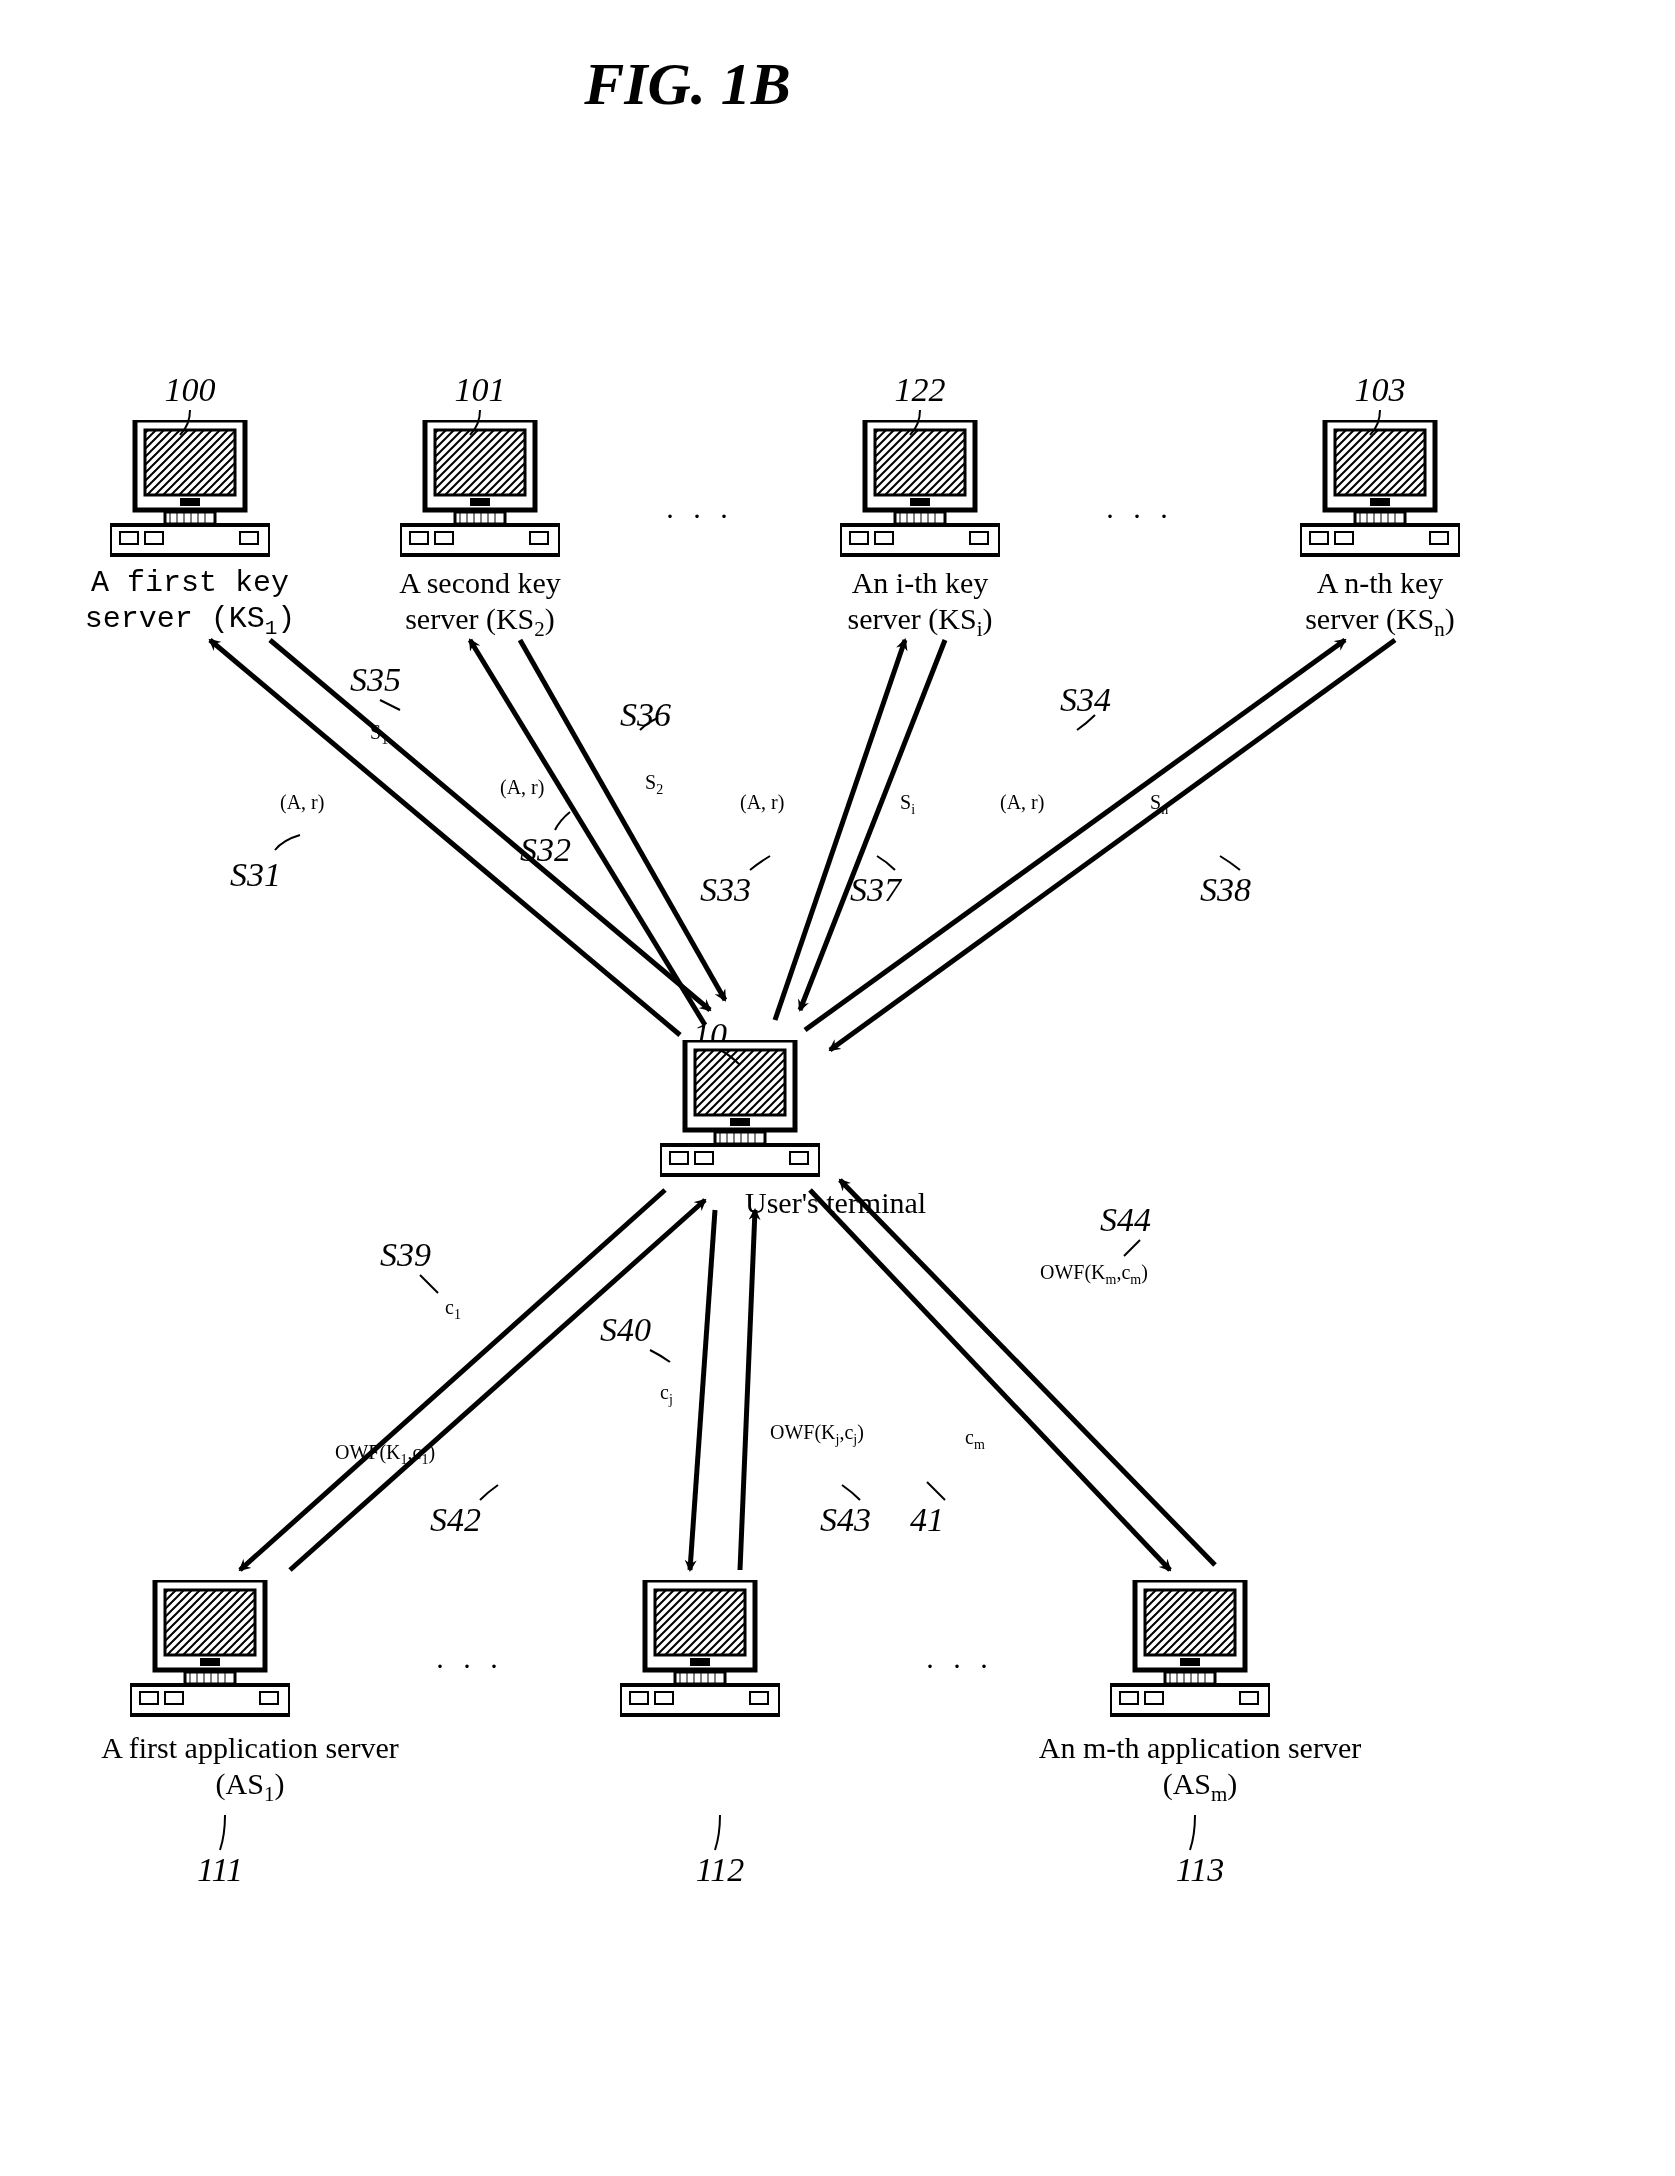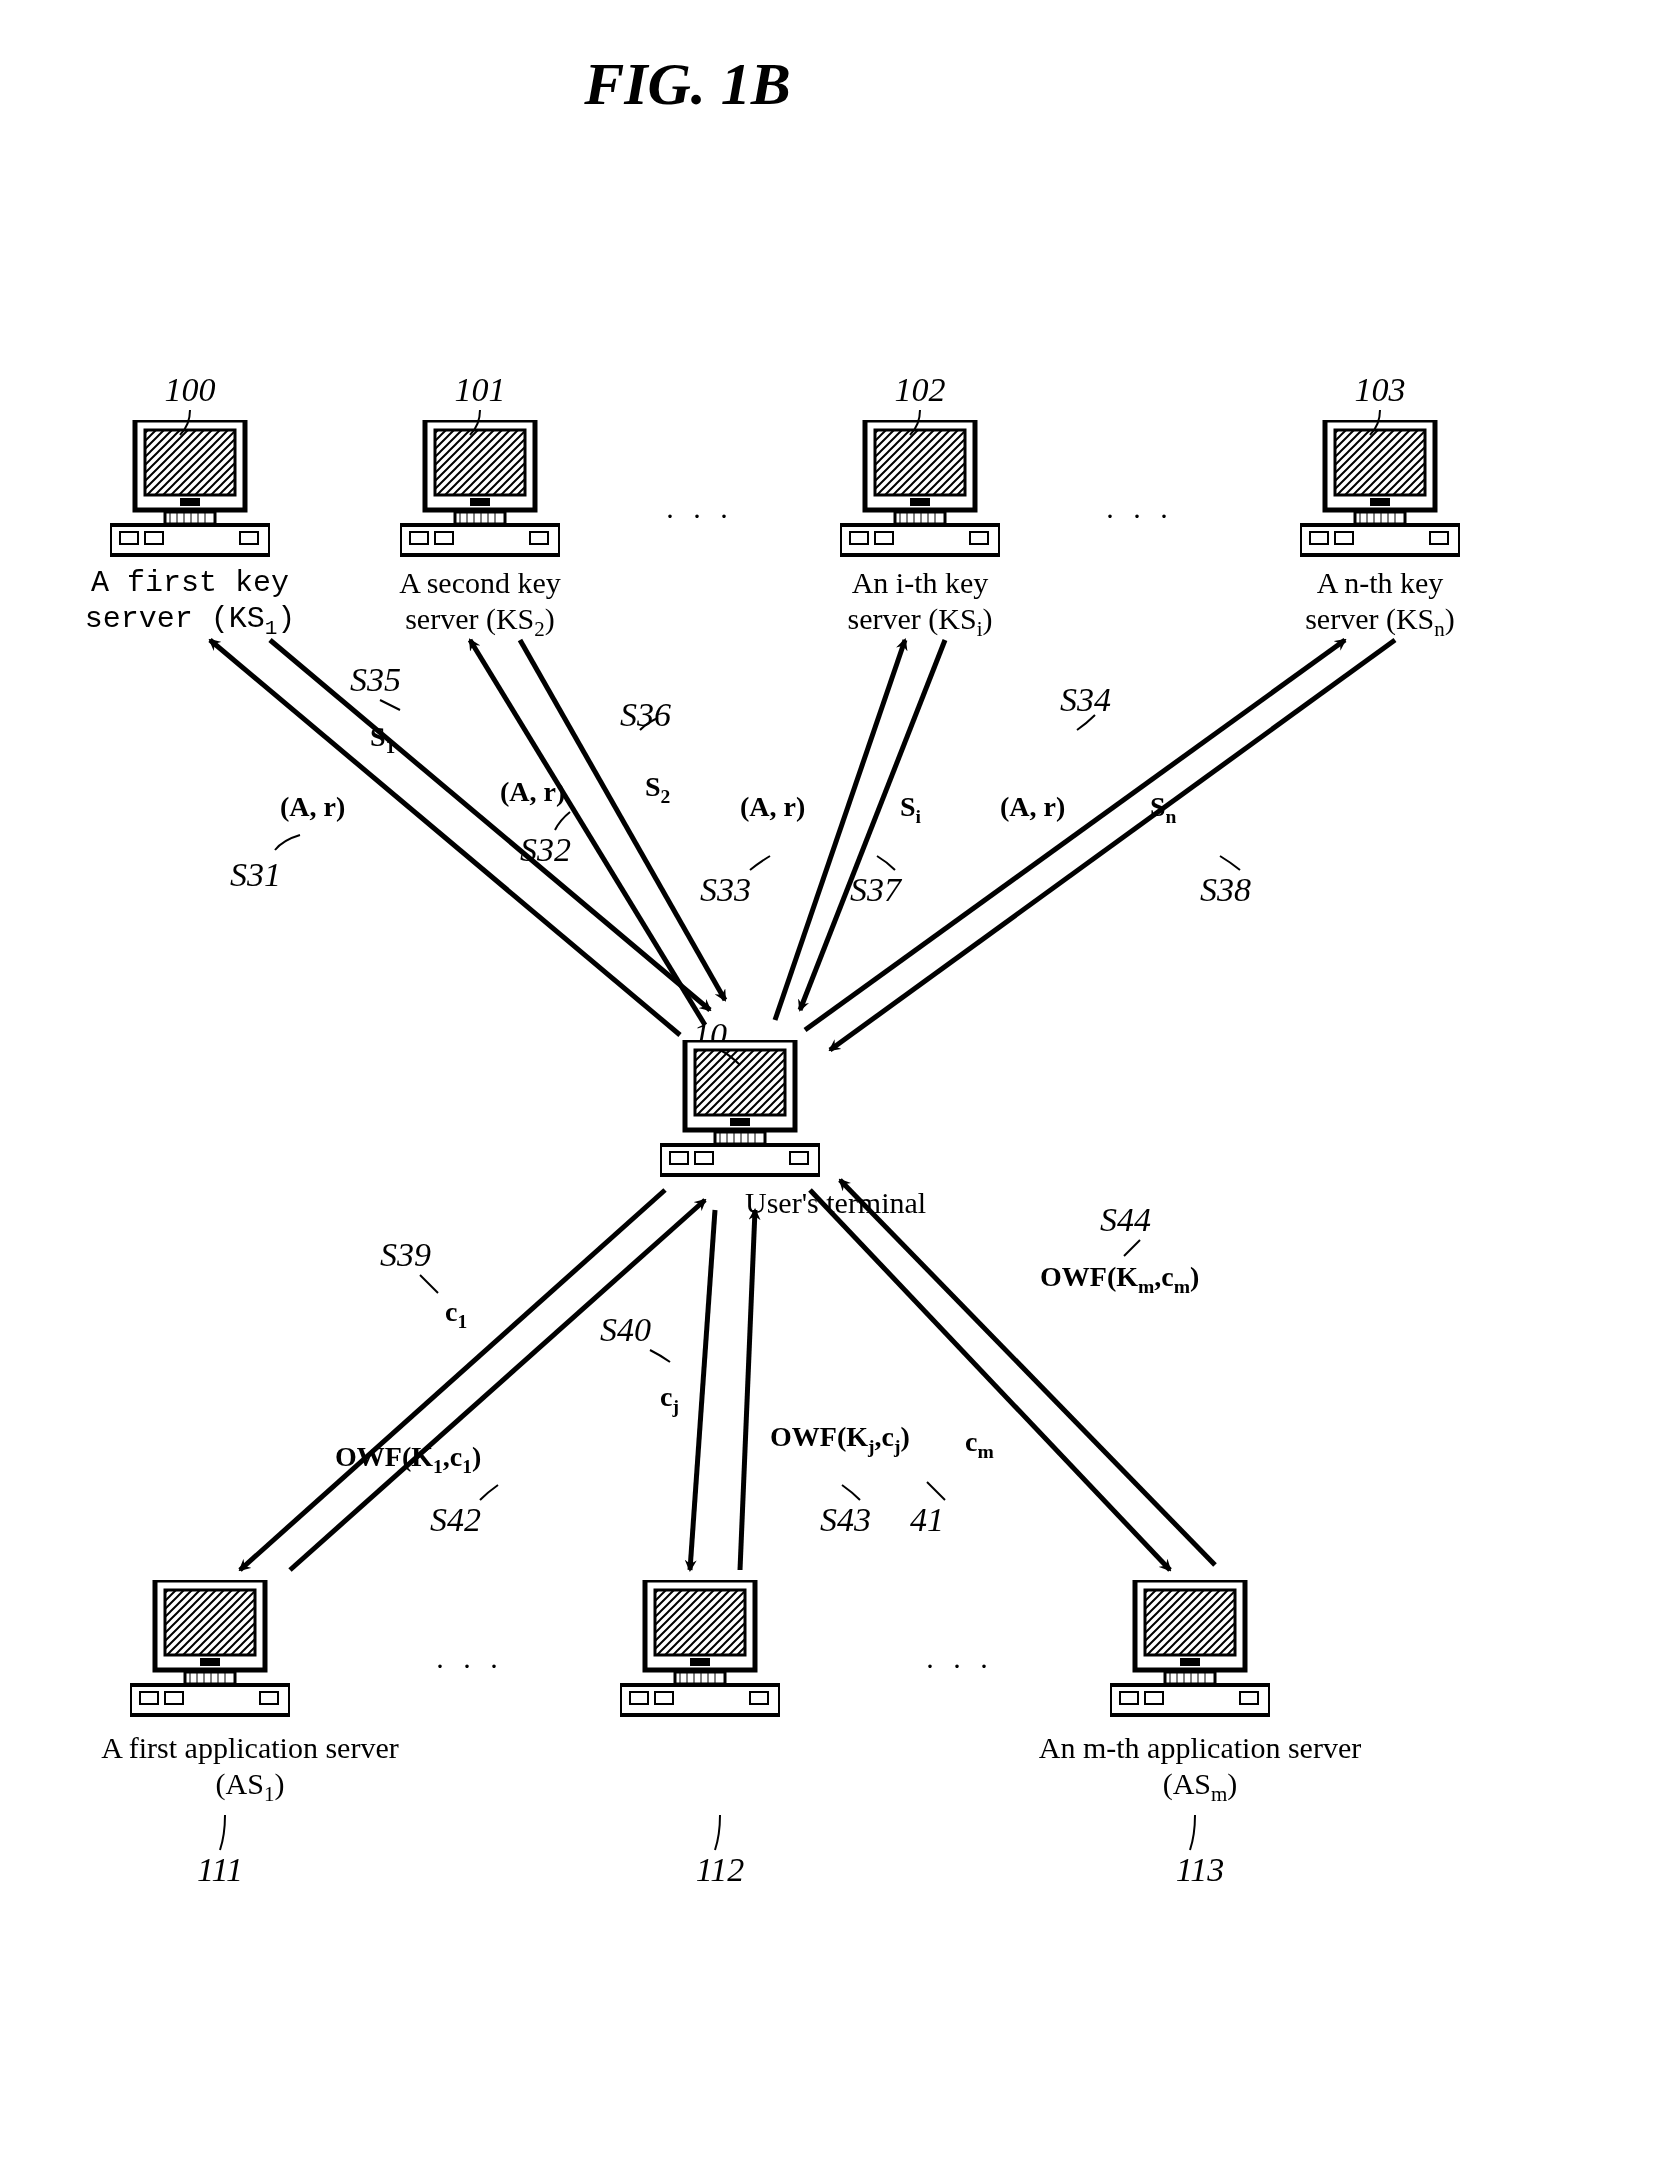--- a/index.html
+++ b/index.html
@@ -36,22 +36,21 @@
     white-space: nowrap;
   }
   .label.center {
     transform: translateX(-50%);
   }
   .ref-num {
     font-style: italic;
     font-size: 34px;
   }
   .small-label {
-    font-size: 28px;
-    font-weight: bold;
+    font-size: 20px;
   }
   sub { font-size: 70%; }
 </style>
 </head>
 <body>
 
 <div class="page">
 
   <div class="fig-title">FIG. 1B</div>
 
@@ -94,21 +93,21 @@
   <div class="label center" style="left:190px; top:565px;font-family:Liberation Mono, monospace;">A first key<br>server (KS<sub>1</sub>)</div>
 
   <div class="label ref-num center" style="left:480px; top:370px;">101</div>
   <svg class="icon-computer" style="left:400px; top:420px;" width="160" height="140">
       <use href="#computer-glyph"></use>
     </svg>
   <div class="label center" style="left:480px; top:565px;">A second key<br>server (KS<sub>2</sub>)</div>
 
   <div class="label center" style="left:700px; top:490px; letter-spacing:6px;">. . .</div>
 
-  <div class="label ref-num center" style="left:920px; top:370px;">102</div>
+  <div class="label ref-num center" style="left:920px; top:370px;">122</div>
   <svg class="icon-computer" style="left:840px; top:420px;" width="160" height="140">
       <use href="#computer-glyph"></use>
     </svg>
   <div class="label center" style="left:920px; top:565px;">An i-th key<br>server (KS<sub>i</sub>)</div>
 
   <div class="label center" style="left:1140px; top:490px; letter-spacing:6px;">. . .</div>
 
   <div class="label ref-num center" style="left:1380px; top:370px;">103</div>
   <svg class="icon-computer" style="left:1300px; top:420px;" width="160" height="140">
       <use href="#computer-glyph"></use>

